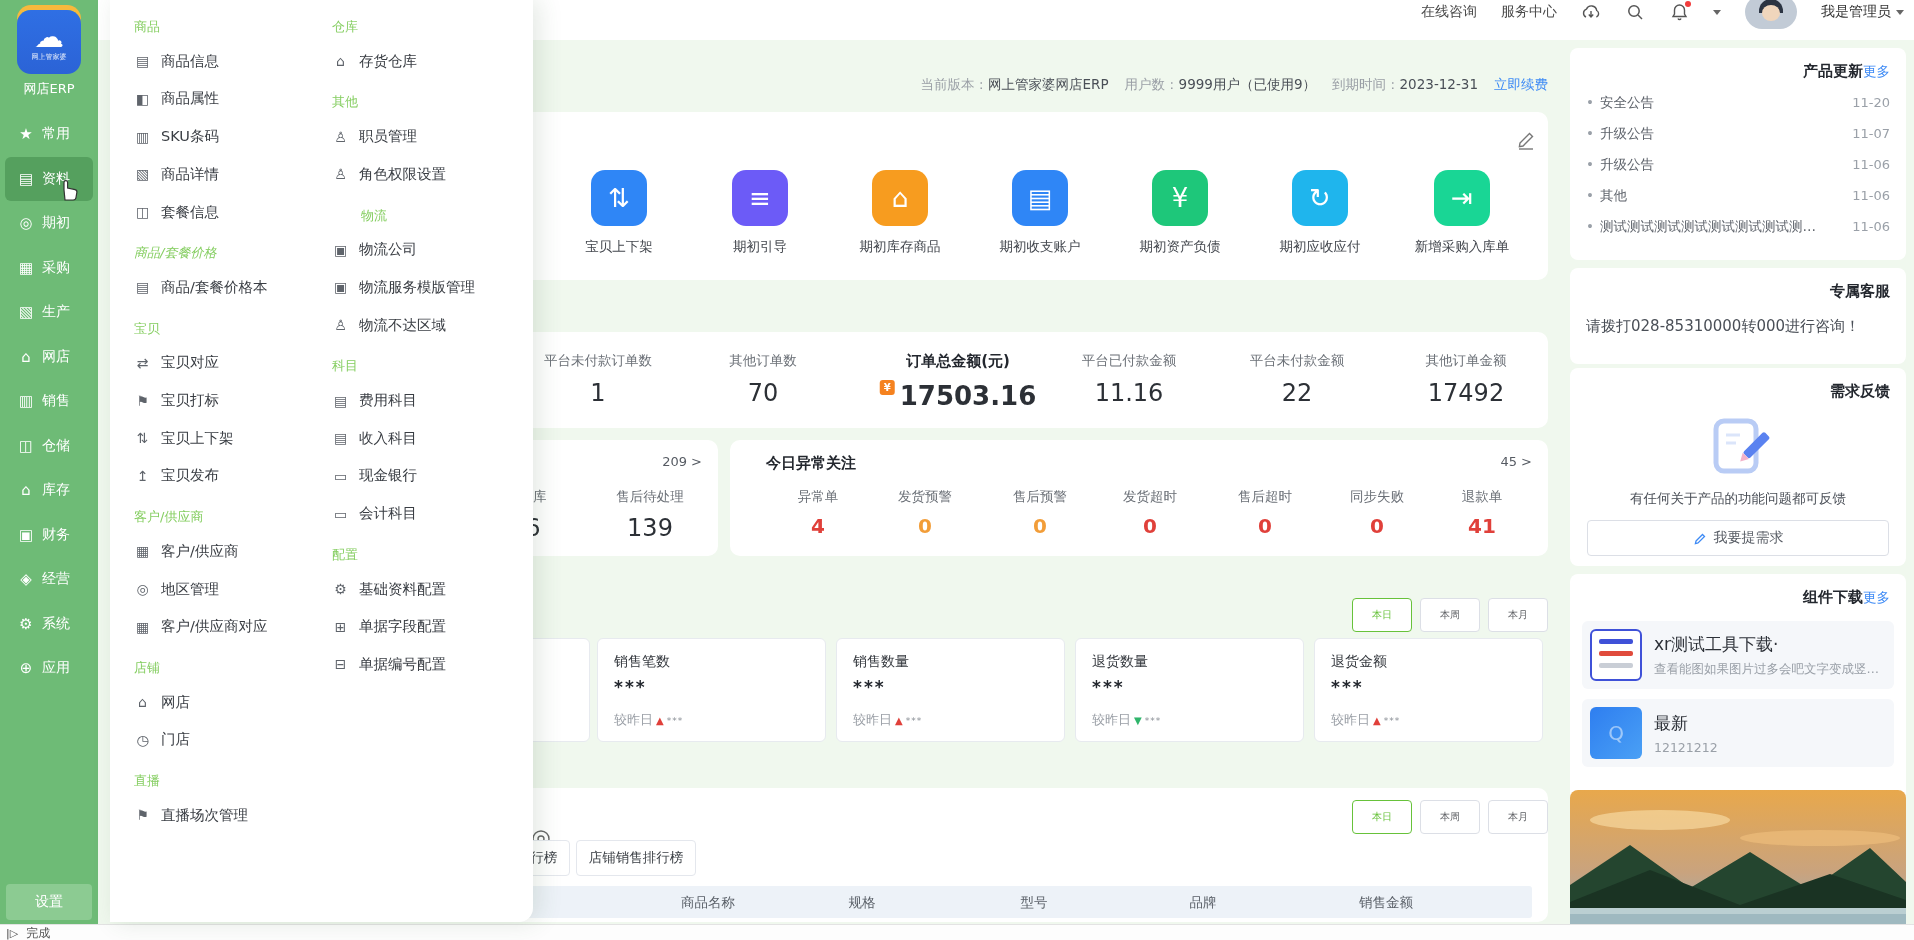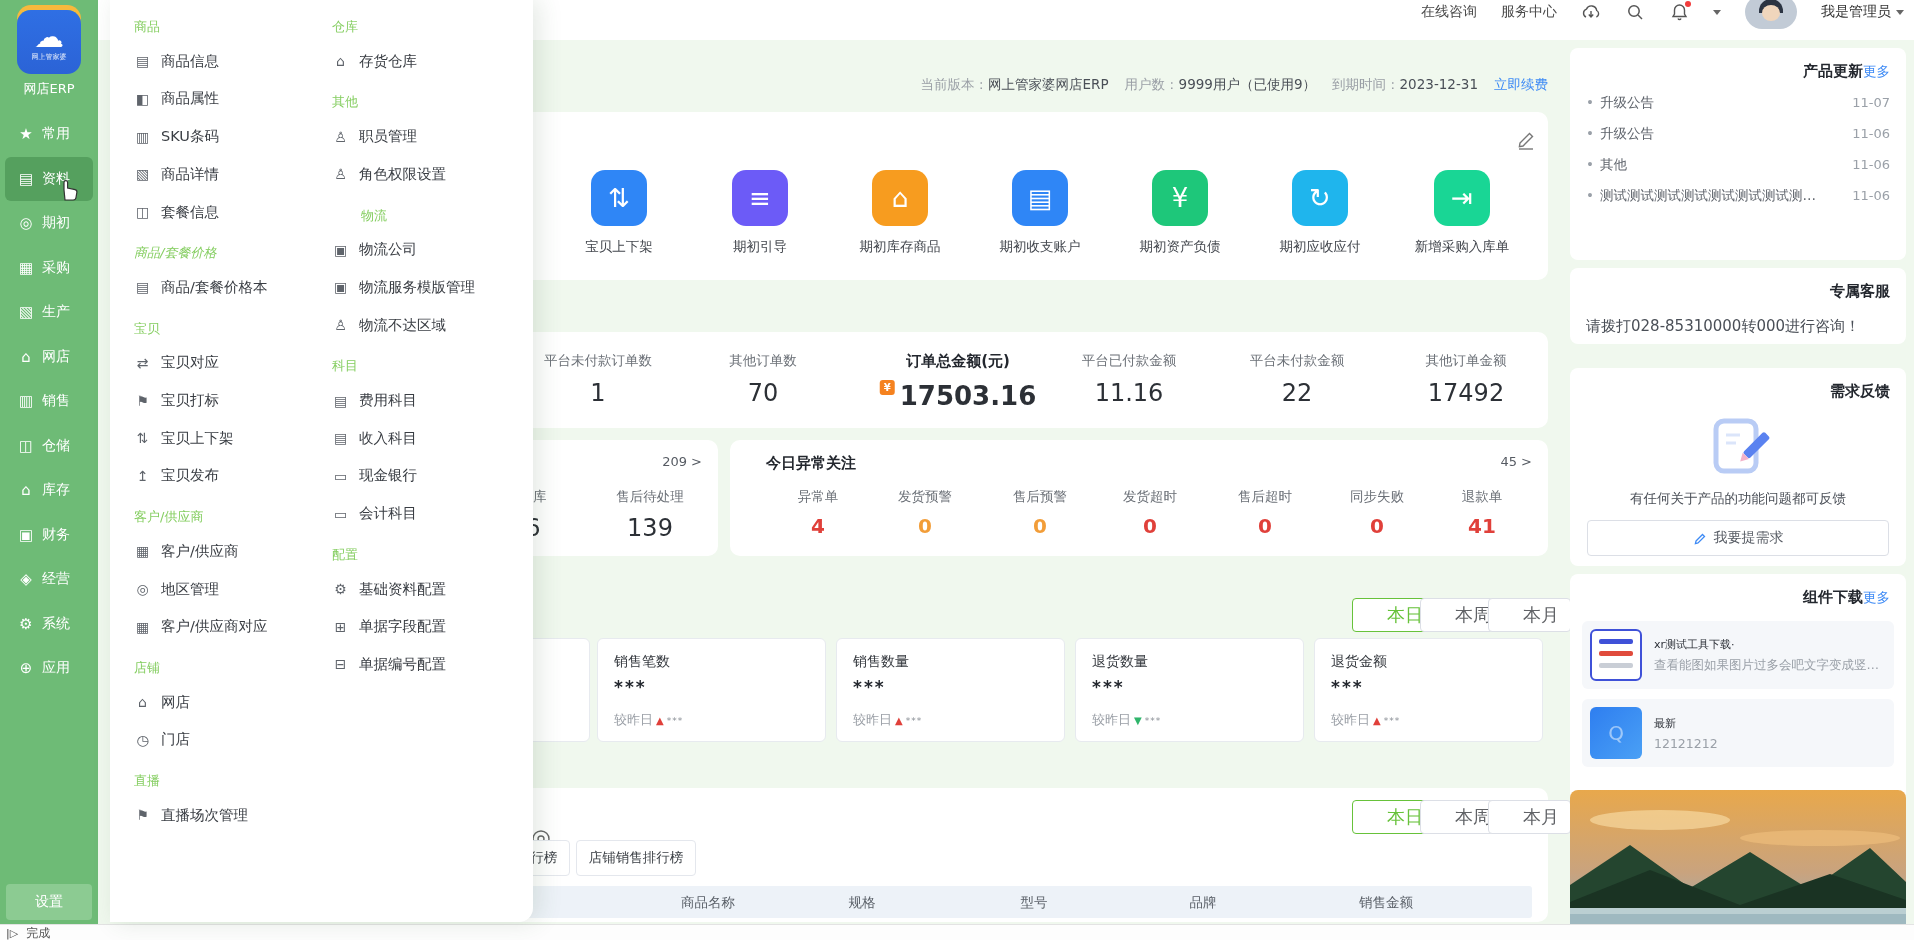--- a/index.html
+++ b/index.html
@@ -67,21 +67,21 @@
   #pendingcard{left:118px;top:440px;width:600px;height:116px;}
   #alertcard{left:730px;top:440px;width:818px;height:116px;}
   .more-link{position:absolute;right:16px;top:14px;font-size:13px;color:#565b63;cursor:pointer;}
   .alert-title{position:absolute;left:36px;top:14px;font-size:15px;font-weight:bold;color:#23272e;}
   .mini-col{position:absolute;transform:translateX(-50%);text-align:center;white-space:nowrap;}
   .mini-label{font-size:13.5px;color:#6b7077;}
   .mini-value{margin-top:8px;font-size:24px;color:#2c3036;}
   .alert-value{margin-top:8px;font-size:20px;font-weight:bold;}
   
   .btn-period{position:absolute;width:58px;height:32px;background:#fff;border:1px solid #dcdfe6;border-radius:4px;
-    font-size:18px;color:#606266;display:flex;align-items:center;justify-content:center;cursor:pointer;z-index:1;padding-left:23px;}
+    font-size:10px;color:#606266;display:flex;align-items:center;justify-content:center;cursor:pointer;z-index:1;}
   .btn-period.active{border-color:#67c23a;color:#67c23a;}
   .sales-card{position:absolute;top:638px;height:104px;width:229px;background:#fff;border:1px solid #e7eaef;border-radius:6px;z-index:1;box-sizing:border-box;}
   .sc-label{position:absolute;left:16px;top:14px;font-size:14px;color:#33373d;}
   .sc-value{position:absolute;left:16px;top:38px;font-size:17px;font-weight:bold;letter-spacing:2px;color:#23272e;}
   .sc-cmp{position:absolute;left:16px;top:72px;font-size:13px;color:#9a9fa6;}
   .sc-arrow-up{color:#e0403a;font-size:10px;margin:0 3px;}
   .sc-arrow-down{color:#2fb56b;font-size:10px;margin:0 3px;}
   .sc-delta{font-size:9px;color:#8a8f96;letter-spacing:1px;}
   
   #rankcard{left:118px;top:788px;width:1430px;height:134px;}
@@ -100,35 +100,35 @@
   
   #rightpanel{position:absolute;left:1563px;top:48px;width:351px;height:892px;z-index:3;}
   .rp-card{position:absolute;left:7px;width:336px;background:#fff;border-radius:8px;box-sizing:border-box;}
   .rp-title{font-size:15px;font-weight:bold;color:#23272e;}
   .rp-more{font-size:13.5px;color:#3d8af5;cursor:pointer;}
   .rp-head{display:flex;justify-content:flex-end;align-items:center;padding:14px 16px 6px 16px;}
   .upd-row{display:flex;justify-content:space-between;align-items:center;padding:6.5px 16px;cursor:pointer;}
   .upd-label{font-size:13.5px;color:#5e636b;max-width:230px;overflow:hidden;text-overflow:ellipsis;white-space:nowrap;}
   .upd-label::before{content:"•";color:#9aa0a8;margin-right:6px;}
   .upd-date{font-size:13px;color:#9aa0a8;}
-  #support-card{top:220px;height:76px;}
+  #support-card{top:220px;height:96px;}
   #support-text{padding:10px 16px;font-size:15px;color:#4a4f57;}
   #feedback-card{top:320px;height:198px;text-align:center;}
   #fb-illu{margin:10px auto 0;}
   #fb-text{font-size:13.5px;color:#4a4f57;margin-top:8px;}
   #fb-btn{margin:12px auto 0;width:300px;height:34px;border:1px solid #dcdfe6;border-radius:4px;
     display:flex;align-items:center;justify-content:center;gap:6px;font-size:14px;color:#565b63;cursor:pointer;}
   #comp-card{top:526px;height:226px;}
   .comp-item{margin:8px 12px 10px;background:#f5f7fa;border-radius:6px;display:flex;align-items:center;padding:8px;cursor:pointer;}
   .comp-thumb{width:52px;height:52px;border-radius:6px;flex:none;margin-right:12px;position:relative;overflow:hidden;}
   .thumb-doc{background:#fff;border:2px solid #3f51d8;box-sizing:border-box;}
   .thumb-doc i{position:absolute;left:7px;right:7px;height:5px;border-radius:2px;display:block;}
   .thumb-blue{background:linear-gradient(135deg,#2e7ef0,#4aa0f5);color:rgba(255,255,255,.5);
     display:flex;align-items:center;justify-content:center;font-size:20px;}
-  .comp-title{font-size:11px;color:#2d3138;}
+  .comp-title{font-size:17px;color:#2d3138;}
   .comp-desc{font-size:12.5px;color:#9aa0a8;margin-top:5px;max-width:230px;overflow:hidden;text-overflow:ellipsis;white-space:nowrap;}
   #photo-card{top:742px;height:150px;overflow:hidden;border-radius:8px;}
   .partial-card{position:absolute;left:430px;top:638px;width:160px;height:104px;background:#fff;border:1px solid #e7eaef;border-radius:6px;z-index:1;box-sizing:border-box;}
 </style>
 </head>
 <body>
 
 <div id="topbar">
   <div id="topbar-right">
     <span class="tb-link">在线咨询</span>
@@ -334,20 +334,24 @@
 </div>
 
 <div id="rightpanel">
   <div class="rp-card" id="updates-card" style="top:0;height:212px;">
     <div class="rp-head">
       <span class="rp-title">产品更新</span>
       <span class="rp-more">更多</span>
     </div>
     <div id="updates-list">
         <div class="upd-row">
+          <span class="upd-label">安全公告</span>
+          <span class="upd-date">11-20</span>
+        </div>
+        <div class="upd-row">
           <span class="upd-label">升级公告</span>
           <span class="upd-date">11-07</span>
         </div>
         <div class="upd-row">
           <span class="upd-label">升级公告</span>
           <span class="upd-date">11-06</span>
         </div>
         <div class="upd-row">
           <span class="upd-label">其他</span>
           <span class="upd-date">11-06</span>

